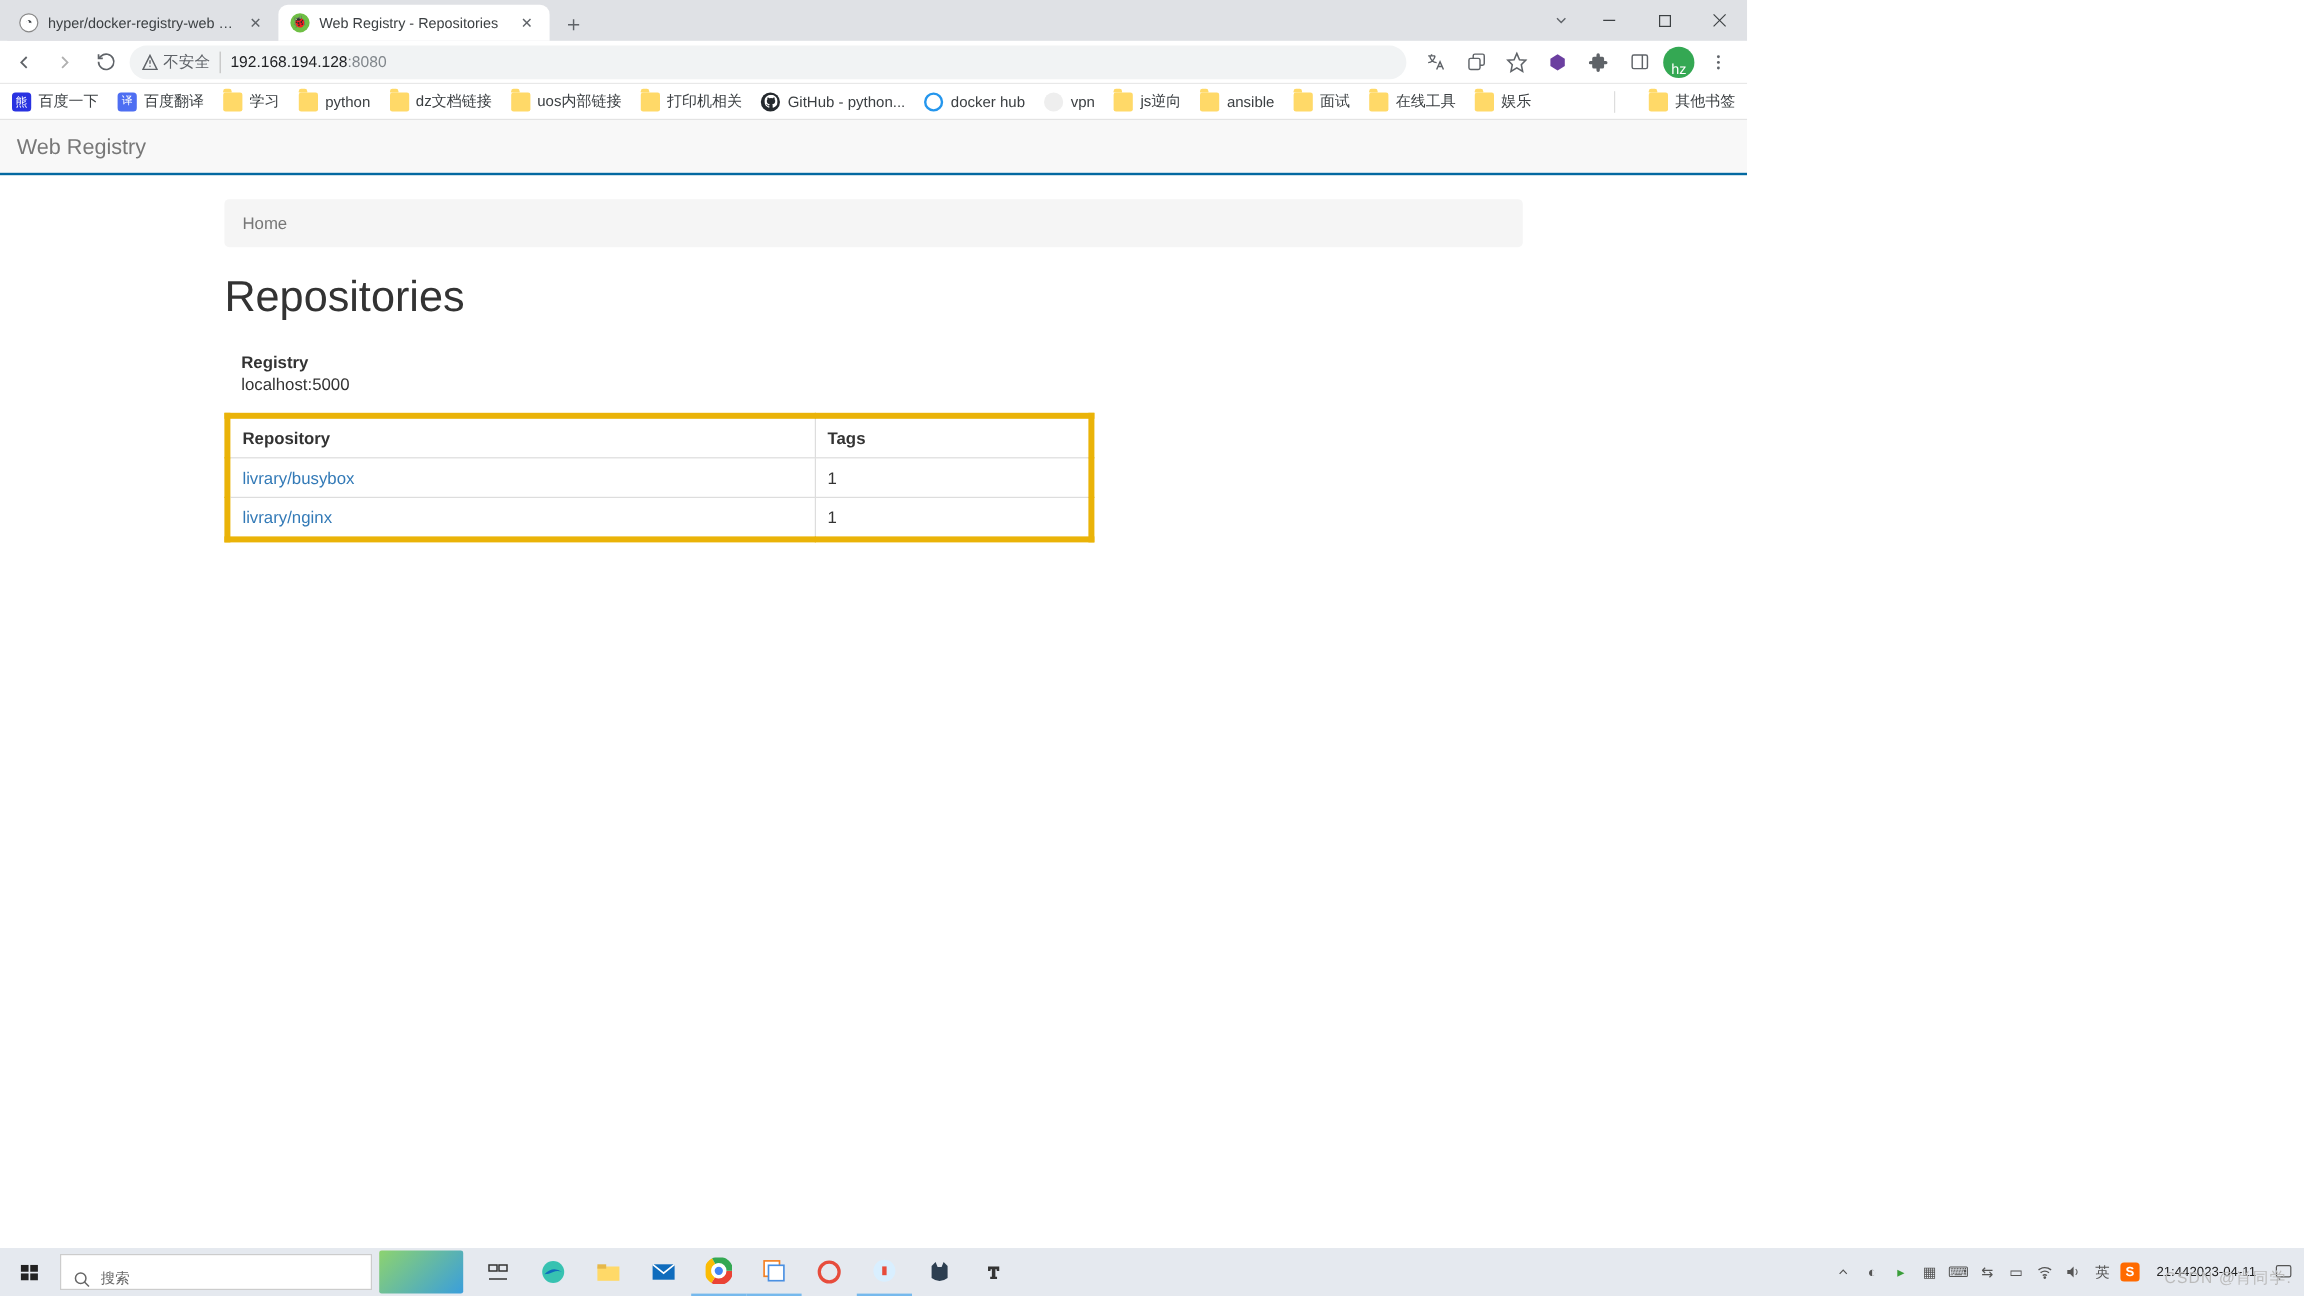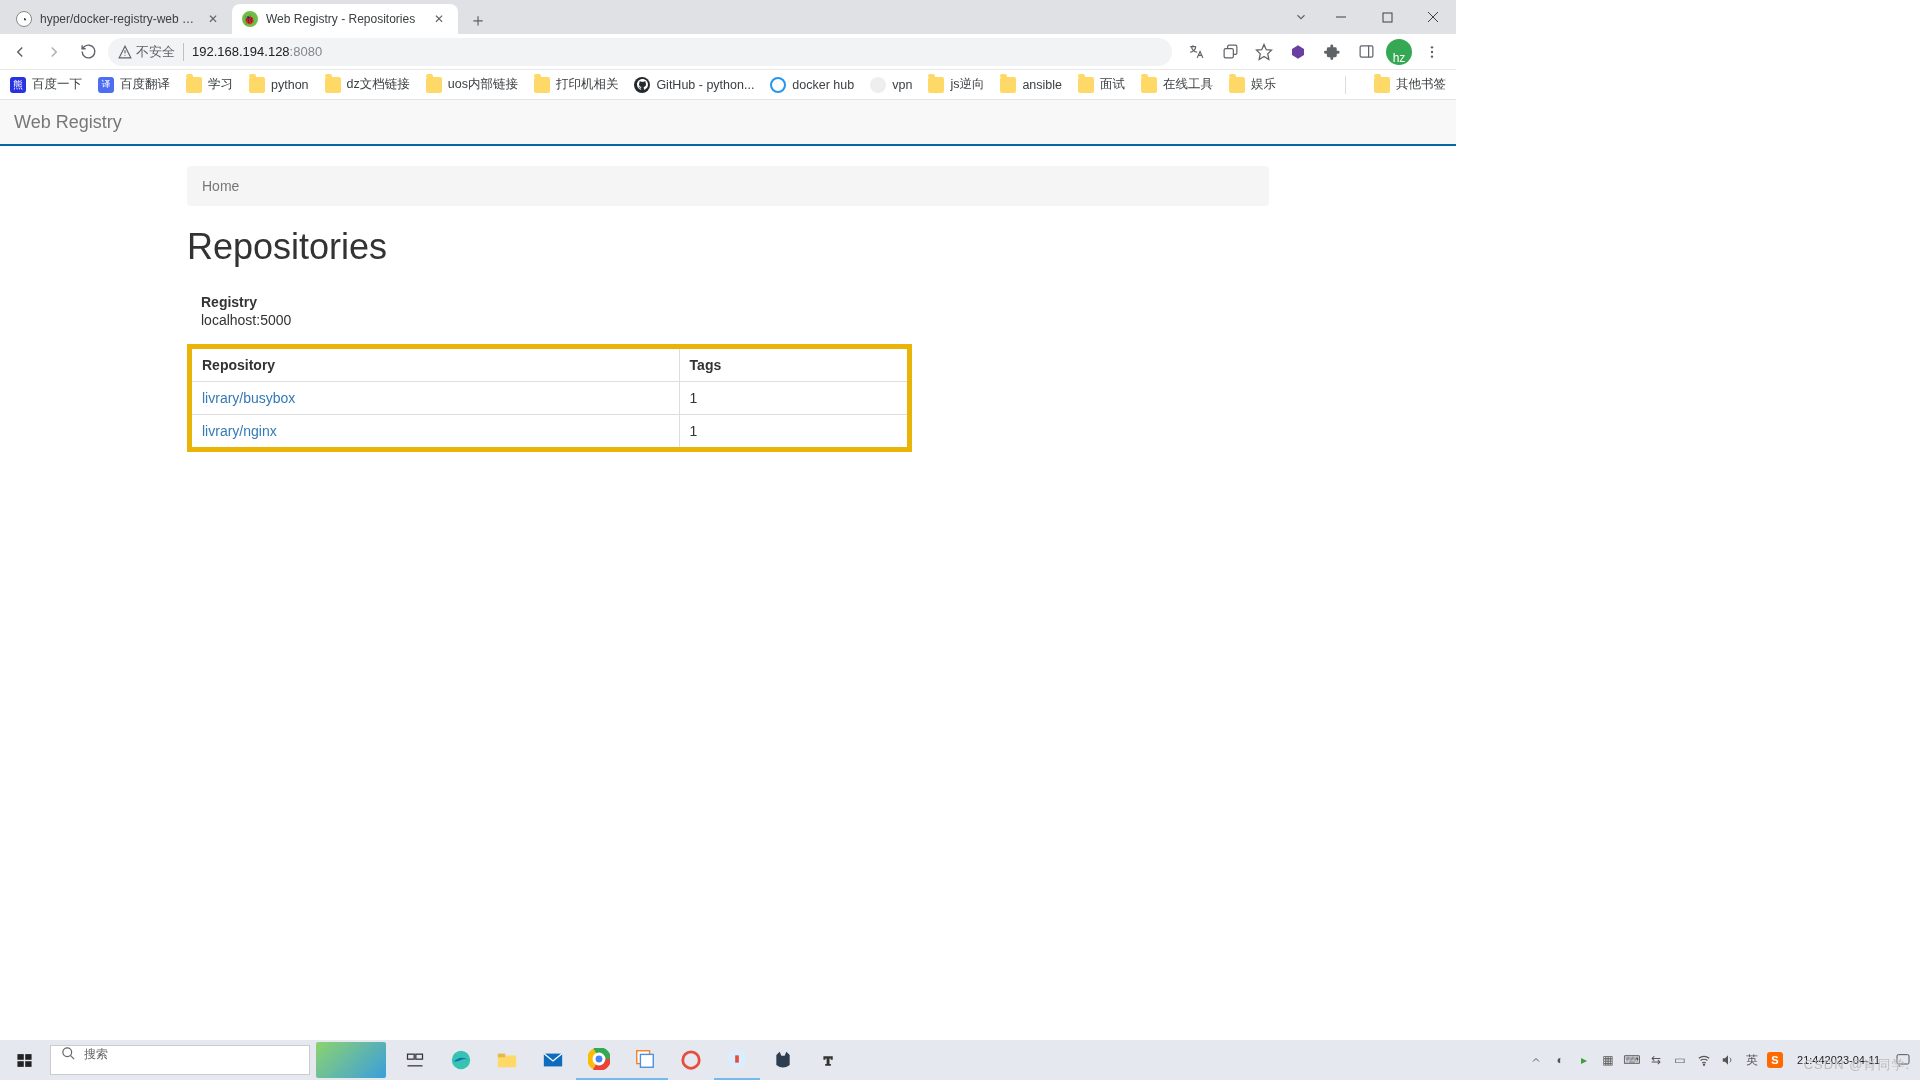--- a/index.html
+++ b/index.html
@@ -53,21 +53,21 @@
   .reg-url { font-size:14px; color:#333; padding-left:14px; margin-top:2px;}
   .repo-table { border:5px solid #eab308; border-collapse:collapse; width:725px; margin-top:16px; font-size:14px; color:#333;}
   .repo-table th, .repo-table td { border:1px solid #ddd; padding:8px 10px; text-align:left;}
   .repo-table th { font-weight:700;}
   .repo-table .link { color:#337ab7; text-decoration:none;}
   .repo-col { width:68%;}
 
   
   .taskbar { position:fixed; bottom:0; left:0; right:0; height:40px; background:#e5e9ef; display:flex; align-items:center; font-size:12px; color:#222; }
   .start { width:48px; height:40px; display:flex; align-items:center; justify-content:center;}
-  .search { width:260px; height:30px; background:#ffffff; border:1px solid #ccc; display:flex; align-items:flex-start; gap:8px; padding:0 10px; color:#666; margin-left:2px;}
+  .search { width:260px; height:30px; background:#ffffff; border:1px solid #ccc; display:flex; align-items:flex-end; gap:8px; padding:0 10px; color:#666; margin-left:2px;}
   .search-scene{ width:70px; height:36px; border-radius:2px; background:linear-gradient(135deg,#8dd36f,#3a9edc); margin:0 6px;}
   .task-icons { display:flex; align-items:center; height:100%; }
   .task-icon { width:46px; height:40px; display:flex; align-items:center; justify-content:center; }
   .task-icon.active-ind{ border-bottom:2px solid #76b9ed;}
   .tray { margin-left:auto; display:flex; align-items:center; gap:6px; padding-right:8px;}
   .tray .tic { width:18px; height:18px; display:flex; align-items:center; justify-content:center; color:#555; font-size:12px;}
   .clock { display:flex; align-items:center; line-height:1.1; padding:0 8px; font-size:11px; color:#222;}
   .watermark { position:absolute; right:10px; bottom:6px; color:#bbb; font-size:13px; letter-spacing:1px; pointer-events:none;}
   svg { display:block; }
 </style>

